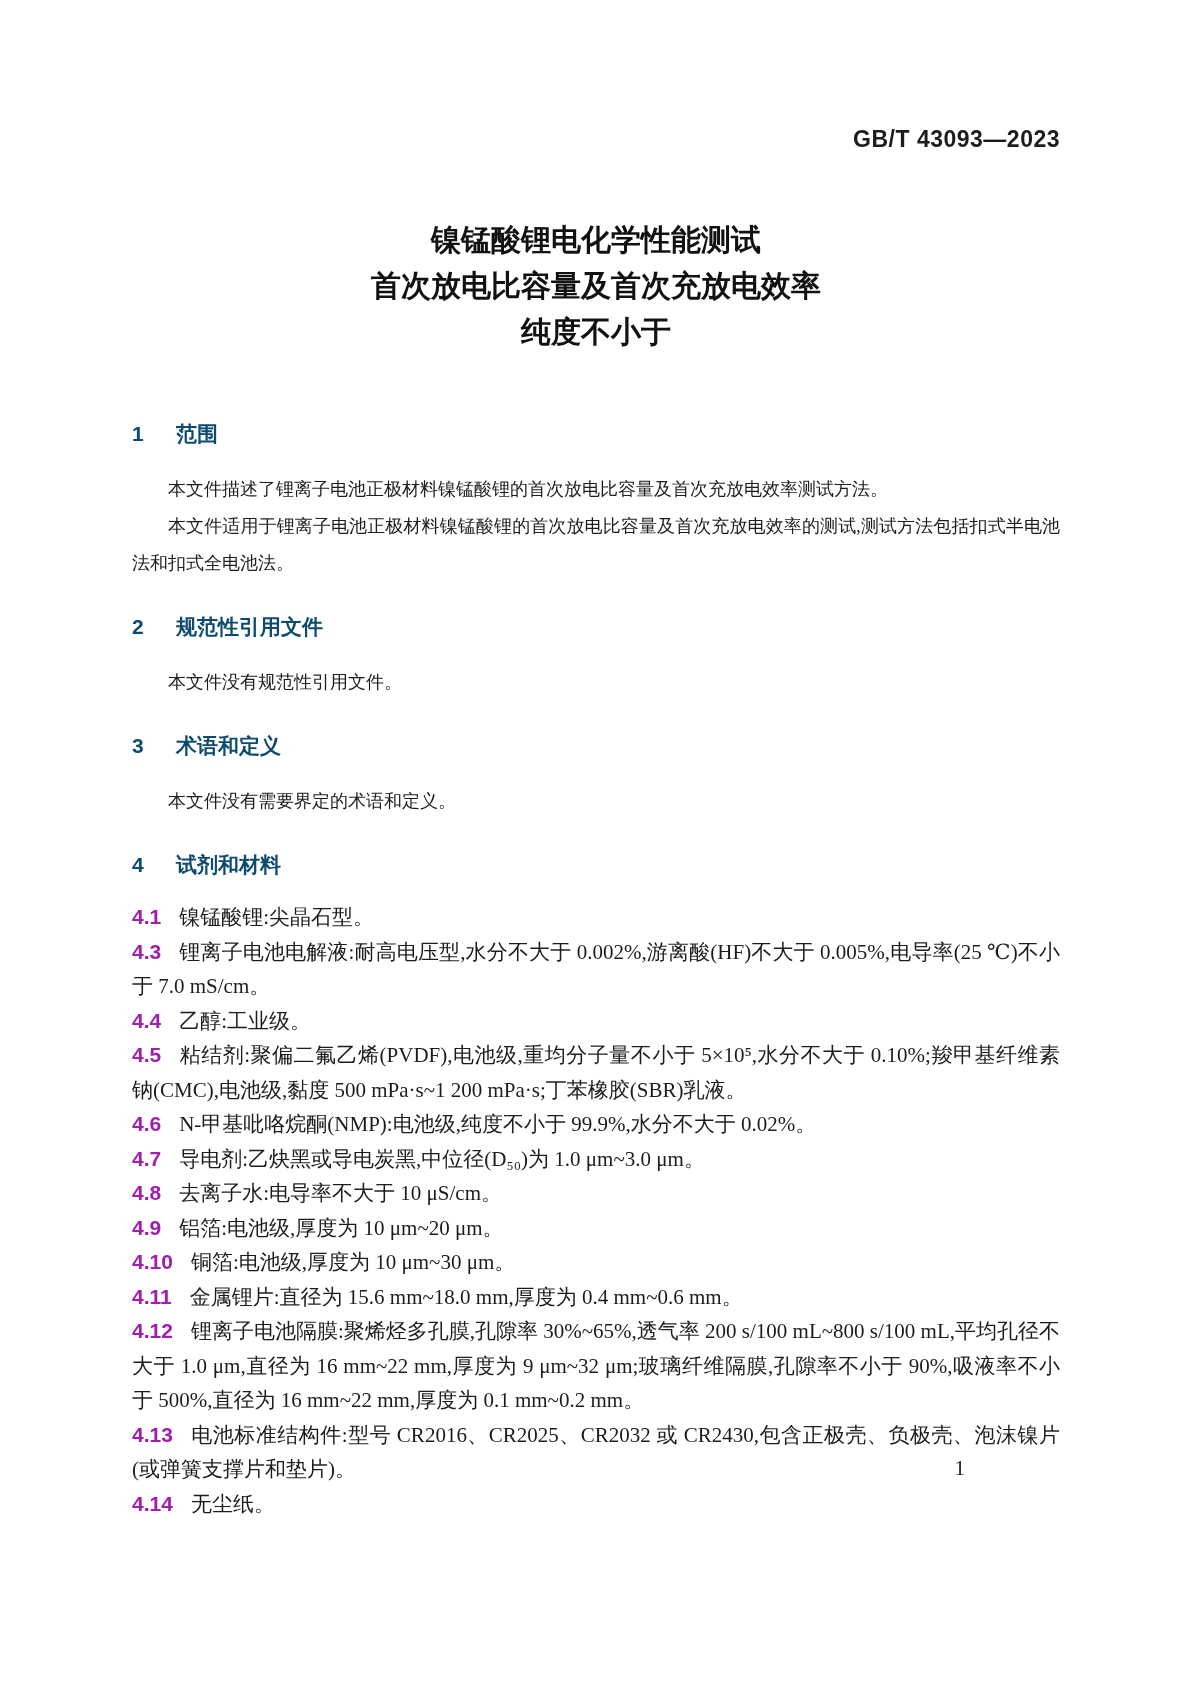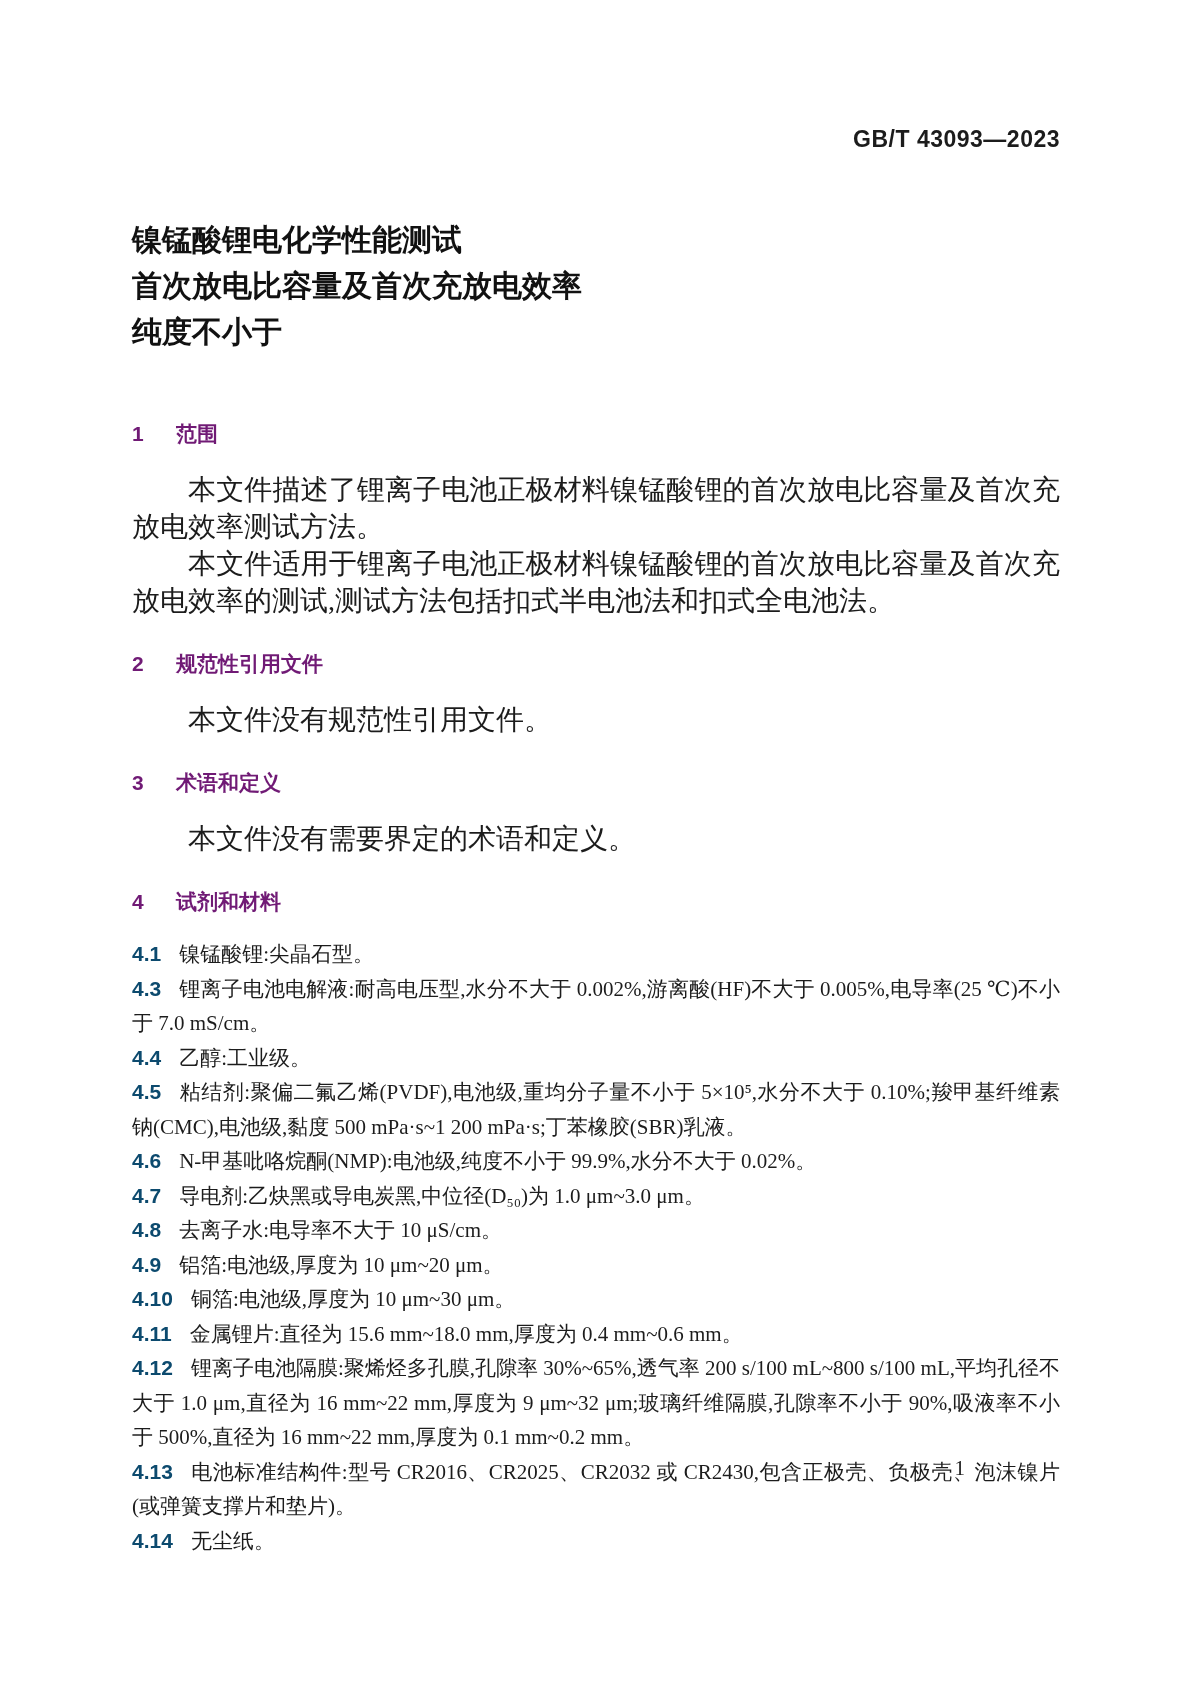--- a/index.html
+++ b/index.html
@@ -24,57 +24,57 @@
   .doc-number {
     margin-top: 126px;
     text-align: right;
     font-family: "Liberation Sans", "DejaVu Sans", sans-serif;
     font-weight: bold;
     font-size: 23px;
     letter-spacing: 0.5px;
   }
   .title-block {
     margin-top: 64px;
-    text-align: left;
+    text-align: center;
     font-family: "Liberation Sans", "DejaVu Sans", sans-serif;
     font-weight: bold;
     font-size: 30px;
     line-height: 46px;
     color: #111;
   }
   .section { margin-top: 0; }
   .section-heading {
     font-family: "Liberation Sans", "DejaVu Sans", sans-serif;
     font-weight: bold;
     font-size: 21px;
     line-height: 30px;
     margin-top: 30px;
     margin-bottom: 22px;
-    color: #701a75;
+    color: #0c4a6e;
   }
   .section-first .section-heading { margin-top: 64px; }
   .section-heading .sec-num { display: inline-block; min-width: 22px; margin-right: 22px; }
   .para {
-    font-size: 28px;
+    font-size: 18px;
     line-height: 37px;
     text-align: justify;
     text-indent: 2em;
   }
   .items { margin-top: -2px; }
   .item {
     font-size: 21px;
     line-height: 34.5px;
     text-align: justify;
   }
   .item-num {
     font-family: "Liberation Sans", "DejaVu Sans", sans-serif;
     font-weight: bold;
     font-size: 21px;
     margin-right: 18px;
-    color: #0c4a6e;
+    color: #a21caf;
   }
   .page-number {
     position: absolute;
     right: 226px;
     bottom: 192px;
     font-size: 21px;
   }
 </style>
 </head>
 <body>

